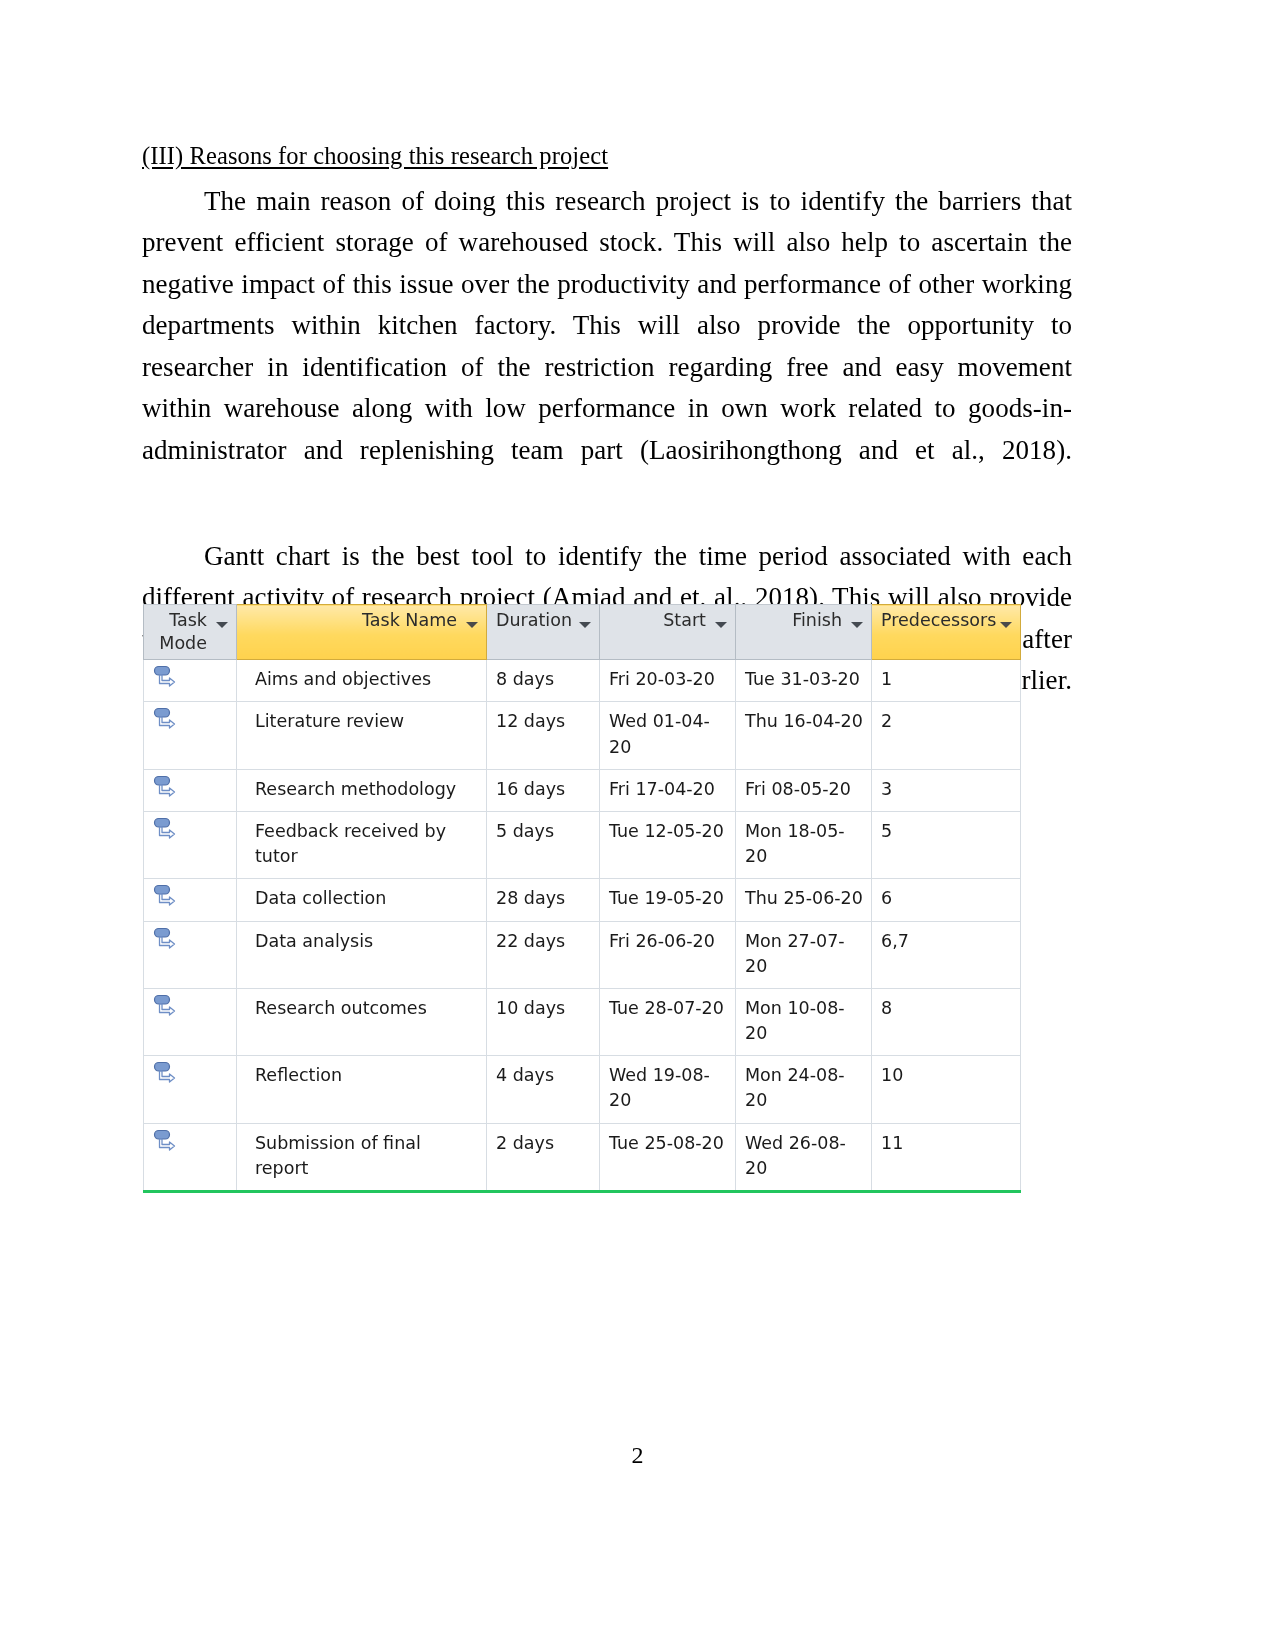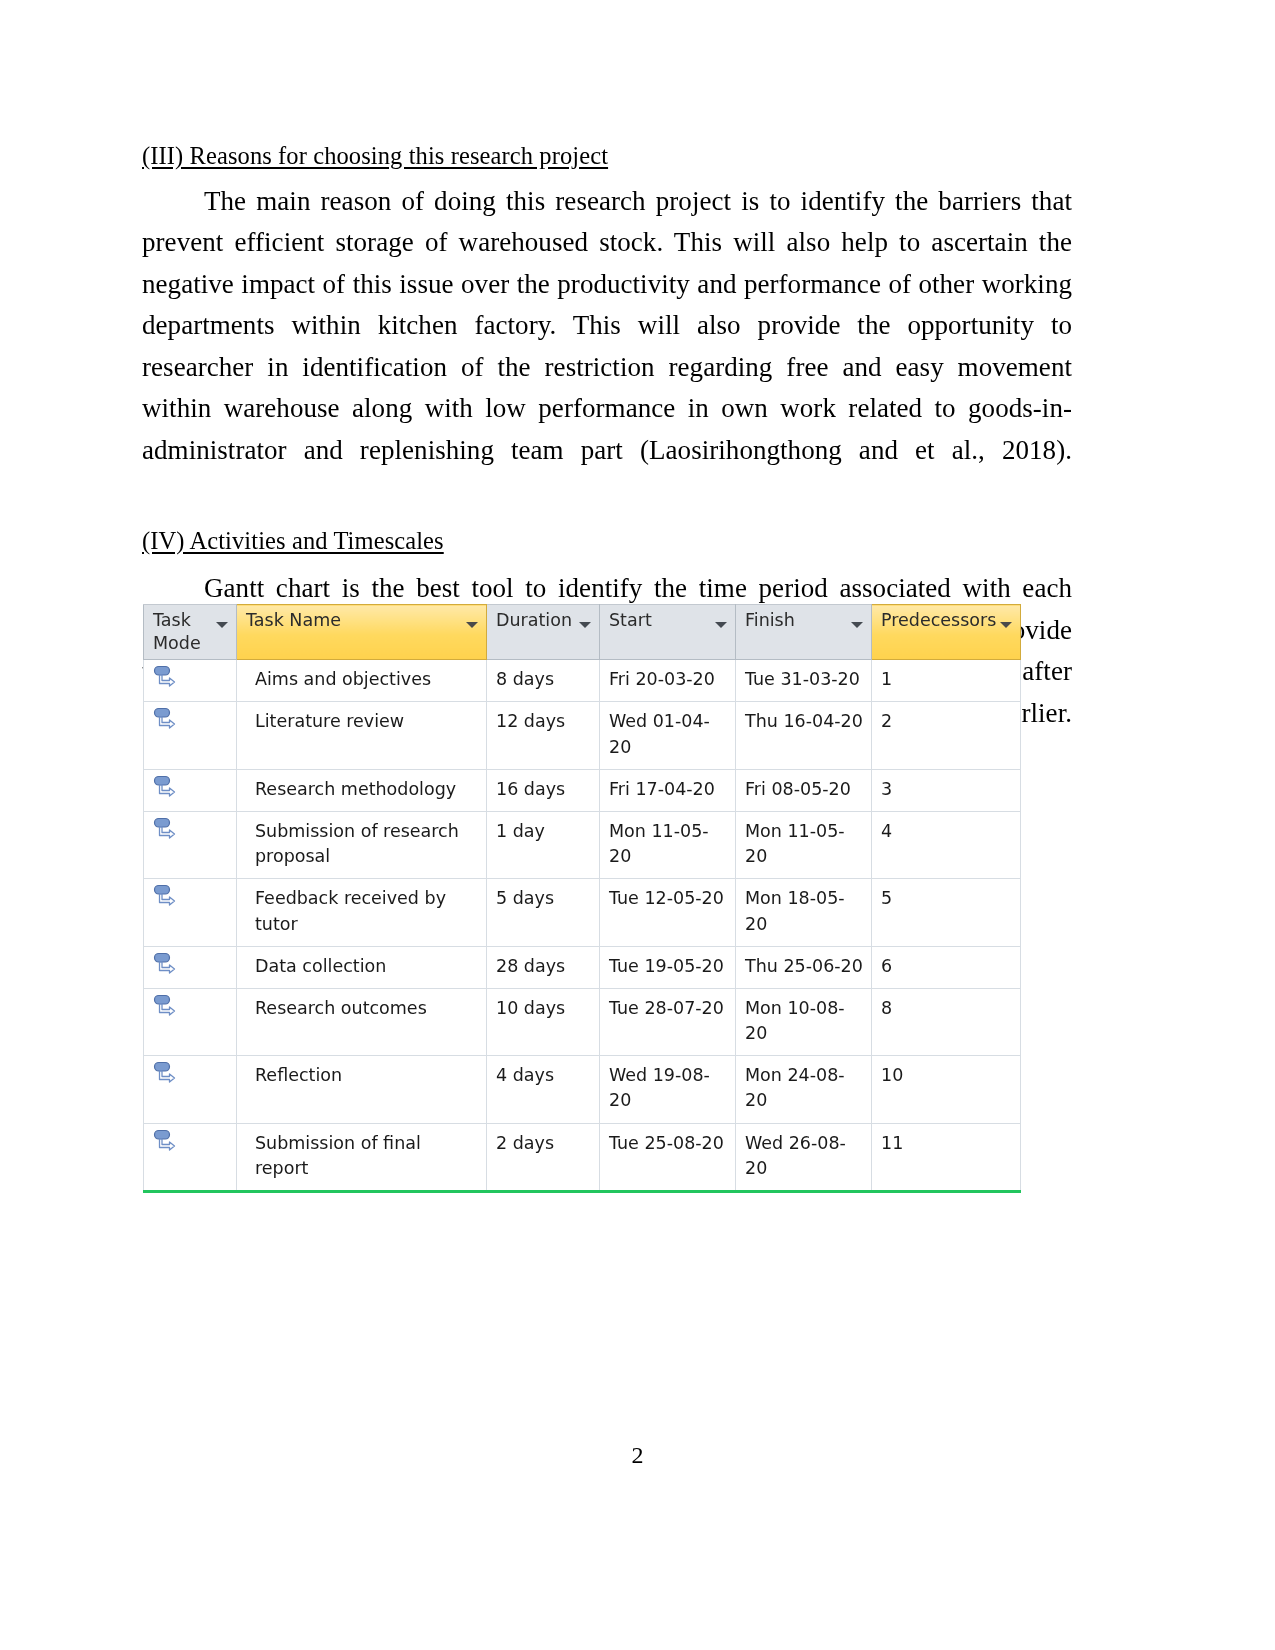--- a/index.html
+++ b/index.html
@@ -104,20 +104,21 @@
     box-sizing: border-box;
   }
   table.project-table thead th.hl {
     background: linear-gradient(to bottom, #ffe9a8 0%, #ffd95e 55%, #ffd24d 100%);
     border-color: #d2ab3c;
   }
   .th-inner {
     display: block;
     padding-right: 22px;
     line-height: 1.32;
+    text-align: right;
   }
   .filter-arrow {
     position: absolute;
     right: 8px;
     top: 17px;
     width: 0;
     height: 0;
     border-left: 6px solid transparent;
     border-right: 6px solid transparent;
     border-top: 6px solid #444a51;
@@ -171,21 +172,20 @@
 <div class="page">
 
   <div class="body-area">
 
     <h2 class="section-heading"><span class="u">(III) Reasons for choosing this research project</span></h2>
     <div class="gap-a"></div>
     <p class="para">The main reason of doing this research project is to identify the barriers that prevent efficient storage of warehoused stock. This will also help to ascertain the negative impact of this issue over the productivity and performance of other working departments within kitchen factory. This will also provide the opportunity to researcher in identification of the restriction regarding free and easy movement within warehouse along with low performance in own work related to goods-in-administrator and replenishing team part (Laosirihongthong and et al., 2018).</p>
 
     <div class="gap-b"></div>
 
-    <h2 class="section-heading"><span class="u">(IV) Activities and Timescales</span></h2>
     <div class="gap-c"></div>
     <p class="para">Gantt chart is the best tool to identify the time period associated with each different activity of research project (Amjad and et. al., 2018). This will also provide the opportunity to know about the sequence of activities needed to perform after completion of its earlier.</p>
 
   </div>
 
   <div class="project-table-wrap">
     <table class="project-table">
       <colgroup>
         <col class="c-mode">
           <col class="c-name">
@@ -254,31 +254,20 @@
             <td>16 days</td>
             <td>Fri 17-04-20</td>
             <td>Fri 08-05-20</td>
             <td>3</td>
           </tr>
           <tr>
             <td class="mode-cell"><span><svg class="task-mode-icon" viewBox="0 0 26 27" xmlns="http://www.w3.org/2000/svg">
                   <rect x="1.5" y="1.5" width="15" height="8.5" rx="4.25" ry="4.25" fill="#7a9bd0" stroke="#4f6fa8" stroke-width="1.2"></rect>
                   <path d="M9 10 L9 15.5 L16.5 15.5 L16.5 13 L21.5 17 L16.5 21 L16.5 18.5 L6.5 18.5 L6.5 10 Z" fill="#ffffff" stroke="#6f8fc6" stroke-width="1.3" stroke-linejoin="round"></path>
                 </svg></span></td>
-            <td class="name-cell">Submission of research proposal</td>
-            <td>1 day</td>
-            <td>Mon 11-05-20</td>
-            <td>Mon 11-05-20</td>
-            <td>4</td>
-          </tr>
-          <tr>
-            <td class="mode-cell"><span><svg class="task-mode-icon" viewBox="0 0 26 27" xmlns="http://www.w3.org/2000/svg">
-                  <rect x="1.5" y="1.5" width="15" height="8.5" rx="4.25" ry="4.25" fill="#7a9bd0" stroke="#4f6fa8" stroke-width="1.2"></rect>
-                  <path d="M9 10 L9 15.5 L16.5 15.5 L16.5 13 L21.5 17 L16.5 21 L16.5 18.5 L6.5 18.5 L6.5 10 Z" fill="#ffffff" stroke="#6f8fc6" stroke-width="1.3" stroke-linejoin="round"></path>
-                </svg></span></td>
             <td class="name-cell">Feedback received by tutor</td>
             <td>5 days</td>
             <td>Tue 12-05-20</td>
             <td>Mon 18-05-20</td>
             <td>5</td>
           </tr>
           <tr>
             <td class="mode-cell"><span><svg class="task-mode-icon" viewBox="0 0 26 27" xmlns="http://www.w3.org/2000/svg">
                   <rect x="1.5" y="1.5" width="15" height="8.5" rx="4.25" ry="4.25" fill="#7a9bd0" stroke="#4f6fa8" stroke-width="1.2"></rect>
                   <path d="M9 10 L9 15.5 L16.5 15.5 L16.5 13 L21.5 17 L16.5 21 L16.5 18.5 L6.5 18.5 L6.5 10 Z" fill="#ffffff" stroke="#6f8fc6" stroke-width="1.3" stroke-linejoin="round"></path>
@@ -287,20 +276,31 @@
             <td>28 days</td>
             <td>Tue 19-05-20</td>
             <td>Thu 25-06-20</td>
             <td>6</td>
           </tr>
           <tr>
             <td class="mode-cell"><span><svg class="task-mode-icon" viewBox="0 0 26 27" xmlns="http://www.w3.org/2000/svg">
                   <rect x="1.5" y="1.5" width="15" height="8.5" rx="4.25" ry="4.25" fill="#7a9bd0" stroke="#4f6fa8" stroke-width="1.2"></rect>
                   <path d="M9 10 L9 15.5 L16.5 15.5 L16.5 13 L21.5 17 L16.5 21 L16.5 18.5 L6.5 18.5 L6.5 10 Z" fill="#ffffff" stroke="#6f8fc6" stroke-width="1.3" stroke-linejoin="round"></path>
                 </svg></span></td>
+            <td class="name-cell">Data analysis</td>
+            <td>22 days</td>
+            <td>Fri 26-06-20</td>
+            <td>Mon 27-07-20</td>
+            <td>6,7</td>
+          </tr>
+          <tr>
+            <td class="mode-cell"><span><svg class="task-mode-icon" viewBox="0 0 26 27" xmlns="http://www.w3.org/2000/svg">
+                  <rect x="1.5" y="1.5" width="15" height="8.5" rx="4.25" ry="4.25" fill="#7a9bd0" stroke="#4f6fa8" stroke-width="1.2"></rect>
+                  <path d="M9 10 L9 15.5 L16.5 15.5 L16.5 13 L21.5 17 L16.5 21 L16.5 18.5 L6.5 18.5 L6.5 10 Z" fill="#ffffff" stroke="#6f8fc6" stroke-width="1.3" stroke-linejoin="round"></path>
+                </svg></span></td>
             <td class="name-cell">Research outcomes</td>
             <td>10 days</td>
             <td>Tue 28-07-20</td>
             <td>Mon 10-08-20</td>
             <td>8</td>
           </tr>
           <tr>
             <td class="mode-cell"><span><svg class="task-mode-icon" viewBox="0 0 26 27" xmlns="http://www.w3.org/2000/svg">
                   <rect x="1.5" y="1.5" width="15" height="8.5" rx="4.25" ry="4.25" fill="#7a9bd0" stroke="#4f6fa8" stroke-width="1.2"></rect>
                   <path d="M9 10 L9 15.5 L16.5 15.5 L16.5 13 L21.5 17 L16.5 21 L16.5 18.5 L6.5 18.5 L6.5 10 Z" fill="#ffffff" stroke="#6f8fc6" stroke-width="1.3" stroke-linejoin="round"></path>

